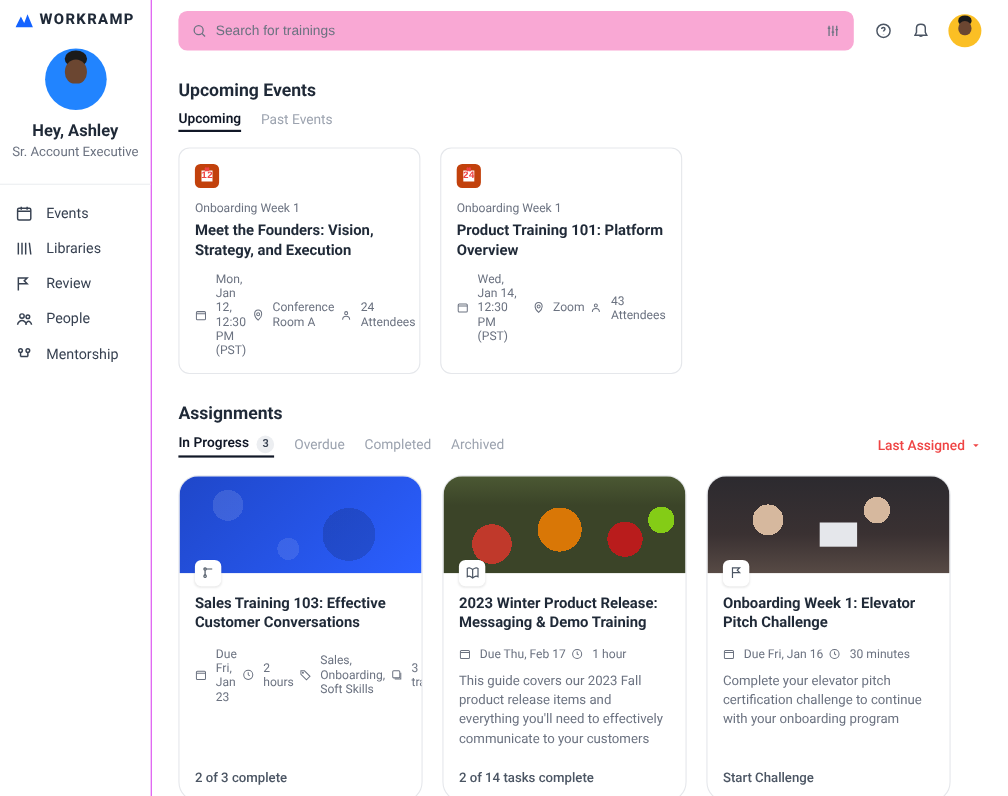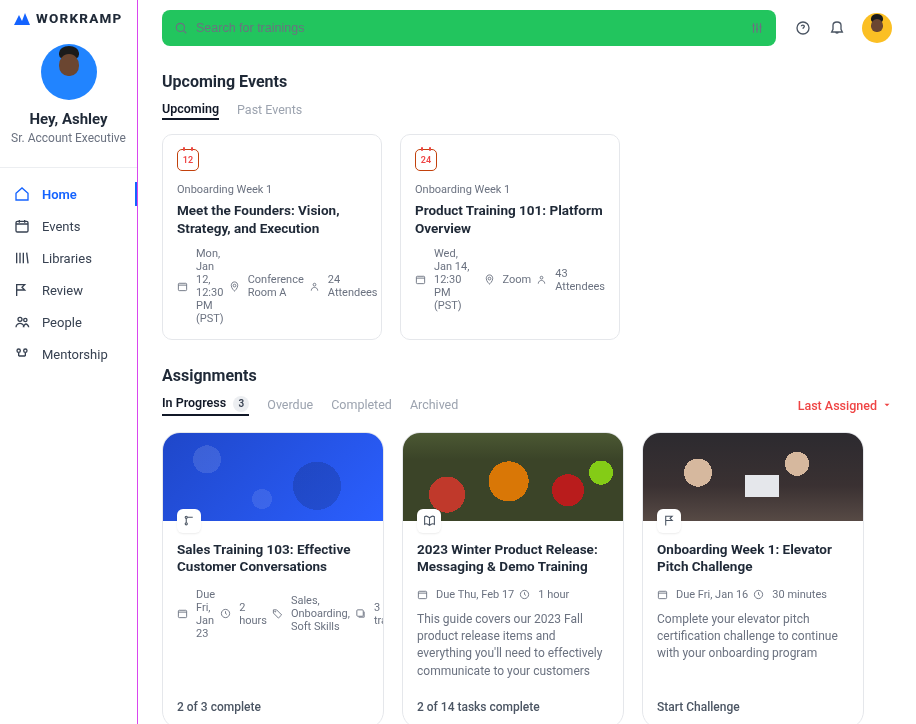--- a/index.html
+++ b/index.html
@@ -15,38 +15,38 @@
   .role { font-size: 12px; color: #6b7280; margin-top: 3px; }
   .divider { height: 1px; background: #eceef1; margin: 4px 0 6px; }
   .nav { display: flex; flex-direction: column; padding: 4px 0; }
   .nav-item { display: flex; align-items: center; gap: 12px; padding: 8px 14px; font-size: 13px; color: #374151; cursor: pointer; position: relative; }
   .nav-item.active { color: #1463ff; font-weight: 600; }
   .nav-item.active::after { content: ""; position: absolute; right: 0; top: 4px; bottom: 4px; width: 2px; background: #1463ff; }
   .nav-icon { width: 16px; height: 16px; flex-shrink: 0; }
   
   .main { flex: 1; padding: 10px 24px 24px 24px; overflow: auto; }
   .topbar { display: flex; align-items: center; gap: 18px; }
-  .search { flex: 1; background: #22c55e; border-radius: 8px; height: 36px; display: flex; align-items: center; padding: 0 12px; }
+  .search { flex: 1; background: #f9a8d4; border-radius: 8px; height: 36px; display: flex; align-items: center; padding: 0 12px; }
   .search input { flex: 1; border: none; background: transparent; font-size: 12.5px; color: #374151; outline: none; }
   .search input::placeholder { color: #6b7280; }
   .topbar-icons { display: flex; align-items: center; gap: 16px; }
   .icon-btn { width: 18px; height: 18px; display: flex; align-items: center; justify-content: center; color: #4b5563; cursor: pointer; }
   .avatar-sm { width: 30px; height: 30px; border-radius: 50%; background: #fbbf24; position: relative; overflow: hidden; cursor: pointer; }
   
   .section { margin-top: 26px; }
   .section-title { font-weight: 700; font-size: 16px; }
   .tabs { display: flex; align-items: center; gap: 18px; margin-top: 10px; font-size: 12.5px; color: #9ca3af; text-align: center; }
   .tab { cursor: pointer; padding-bottom: 2px; }
   .tab.active { color: #111827; font-weight: 600; border-bottom: 2px solid #111827; }
   .tabs .right { margin-left: auto; display: flex; align-items: center; gap: 5px; color: #ef4444; font-weight: 500; cursor: pointer; }
   .badge-pill { width: 16px; height: 16px; border-radius: 50%; background: #eceef1; color: #374151; display: inline-flex; align-items: center; justify-content: center; font-size: 10px; font-weight: 600; margin-left: 4px; }
   
   .events-row { display: flex; gap: 18px; margin-top: 14px; }
   .event-card { width: 220px; border: 1px solid #e5e7eb; border-radius: 10px; padding: 14px; }
-  .date-badge { width: 22px; height: 22px; border: 1px solid #c2410c; border-radius: 5px; display: flex; align-items: center; justify-content: center; font-size: 9px; color: #ef4444; font-weight: 600; position: relative; }
+  .date-badge { width: 22px; height: 22px; border: 6px solid #c2410c; border-radius: 5px; display: flex; align-items: center; justify-content: center; font-size: 9px; color: #ef4444; font-weight: 600; position: relative; font-family: Liberation Mono, monospace; }
   .date-badge::before { content: ""; position: absolute; top: -3px; left: 5px; width: 2px; height: 4px; background: #ef4444; border-radius: 1px; }
   .date-badge::after { content: ""; position: absolute; top: -3px; right: 5px; width: 2px; height: 4px; background: #ef4444; border-radius: 1px; }
   .event-label { color: #6b7280; font-size: 11px; margin-top: 12px; }
   .event-title { font-weight: 700; font-size: 13.5px; margin-top: 6px; line-height: 1.3; }
   .meta-list { margin-top: 10px; display: flex; flex-direction: row; gap: 5px; }
   .meta { display: flex; align-items: center; gap: 8px; font-size: 11px; color: #6b7280; }
   .meta svg { width: 11px; height: 11px; flex-shrink: 0; }
   
   .assign-row { display: flex; gap: 18px; margin-top: 16px; }
   .assign-card { width: 222px; border: 1px solid #e5e7eb; border-radius: 18px; overflow: hidden; display: flex; flex-direction: column; }
@@ -91,26 +91,20 @@
         </svg>
       <span class="logo-text">WORKRAMP</span>
     </div>
     <div class="profile">
       <div class="avatar-lg"></div>
       <div class="greeting">Hey, Ashley</div>
       <div class="role">Sr. Account Executive</div>
     </div>
     <div class="divider"></div>
     <nav class="nav">
-      <div class="nav-item active">
-        <svg class="nav-icon" viewBox="0 0 24 24" fill="none" stroke="currentColor" stroke-width="2">
-            <path d="M3 11 L12 3 L21 11 V21 H3 Z"></path>
-          </svg>
-        <span>Home</span>
-      </div>
       <div class="nav-item">
         <svg class="nav-icon" viewBox="0 0 24 24" fill="none" stroke="currentColor" stroke-width="2">
             <rect x="3" y="5" width="18" height="16" rx="2"></rect>
             <path d="M3 9 H21 M8 3 V7 M16 3 V7"></path>
           </svg>
         <span>Events</span>
       </div>
       <div class="nav-item">
         <svg class="nav-icon" viewBox="0 0 24 24" fill="none" stroke="currentColor" stroke-width="2">
             <path d="M4 4 V20 M9 4 V20 M14 4 V20 M19 4 L21 20"></path>

